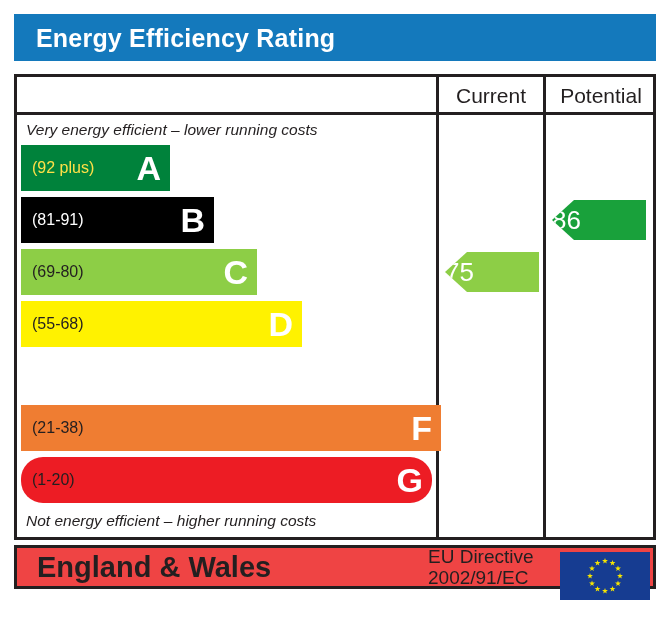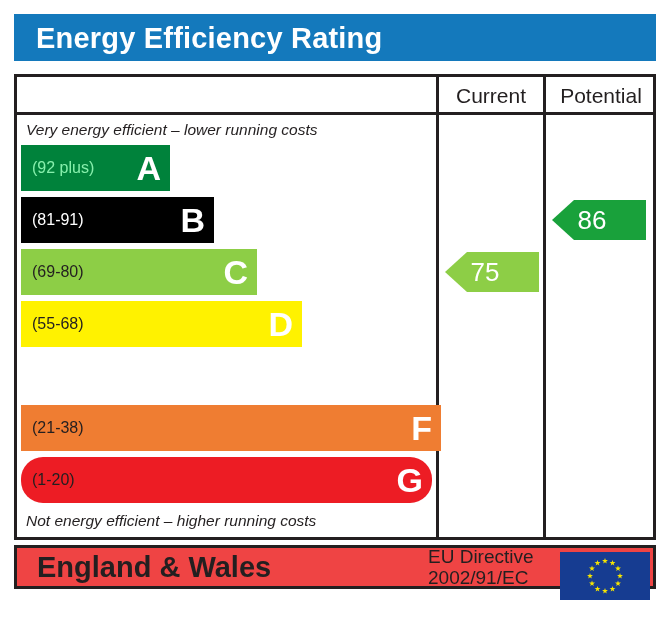--- a/index.html
+++ b/index.html
@@ -29,21 +29,21 @@
     height: 47px;
     background: #1479BC;
     box-sizing: border-box;
   }
   .title-text {
     position: absolute;
     left: 22px;
     top: 50%;
     transform: translateY(-50%);
     color: #ffffff;
-    font-size: 29px;
+    font-size: 25px;
     font-weight: bold;
     letter-spacing: 0.2px;
     white-space: nowrap;
   }
 
   
   .table-frame {
     position: absolute;
     left: 14px;
     top: 74px;
@@ -141,21 +141,21 @@
 
   
   .arrow {
     position: absolute;
     height: 40px;
     box-sizing: border-box;
     color: #ffffff;
     font-size: 26px;
     display: flex;
     align-items: center;
-    justify-content: center;
+    justify-content: flex-start;
     padding-right: 14px;
     clip-path: polygon(22px 0, 100% 0, 100% 100%, 22px 100%, 0 50%);
   }
 
   
   .footer-frame {
     position: absolute;
     left: 14px;
     top: 545px;
     width: 642px;
@@ -212,21 +212,21 @@
       <div class="col-head current">Current</div>
     </div>
 
     <div class="col-div d1"></div>
     <div class="col-div d2"></div>
 
     <div class="body-area">
       <div class="caption top">Very energy efficient – lower running costs</div>
       <div class="bands" id="bands-container">
           <div class="band" style="top: 0px; width: 149px; background: rgb(0, 130, 59);">
-            <span class="band-range" style="color: #86efac;">(92 plus)</span>
+            <span class="band-range" style="color: #fde047;">(92 plus)</span>
             <span class="band-letter">A</span>
           </div>
           <div class="band" style="top: 52px; width: 193px; background: #000000;">
             <span class="band-range" style="color: rgb(255, 255, 255);">(81-91)</span>
             <span class="band-letter">B</span>
           </div>
           <div class="band" style="top: 104px; width: 236px; background: rgb(141, 206, 70);">
             <span class="band-range" style="color: rgb(35, 31, 32);">(69-80)</span>
             <span class="band-letter">C</span>
           </div>

